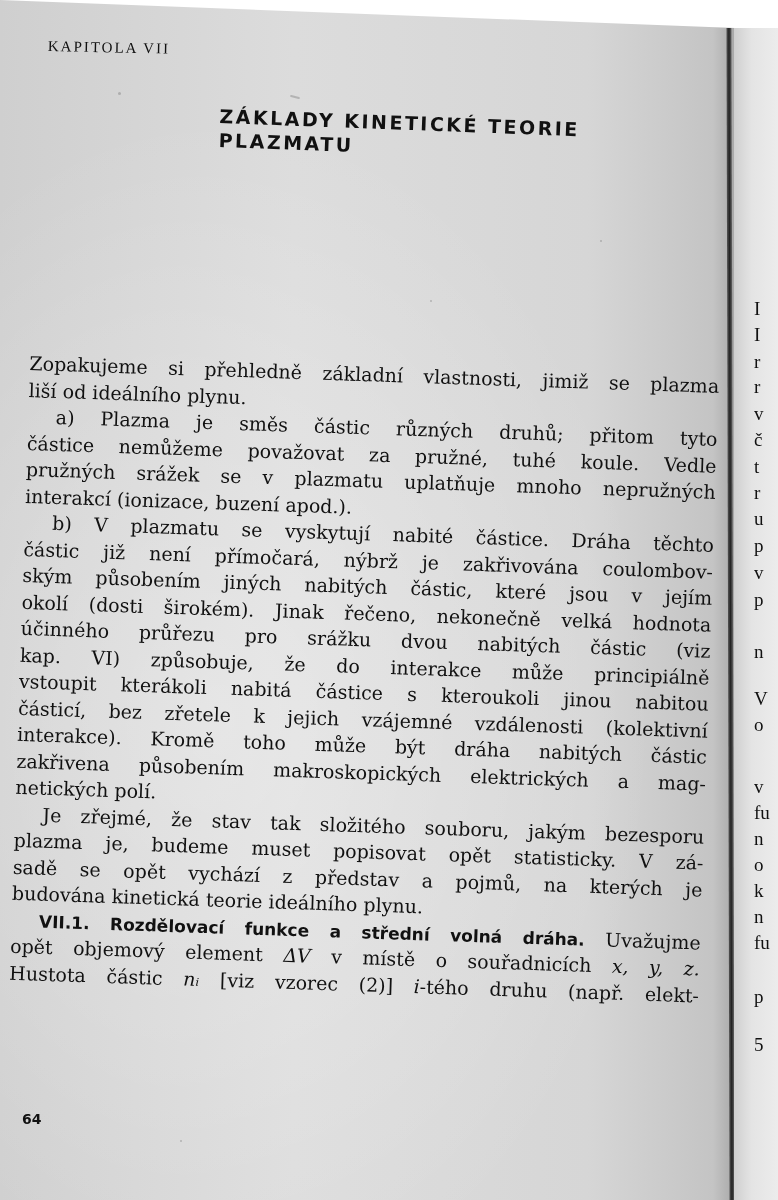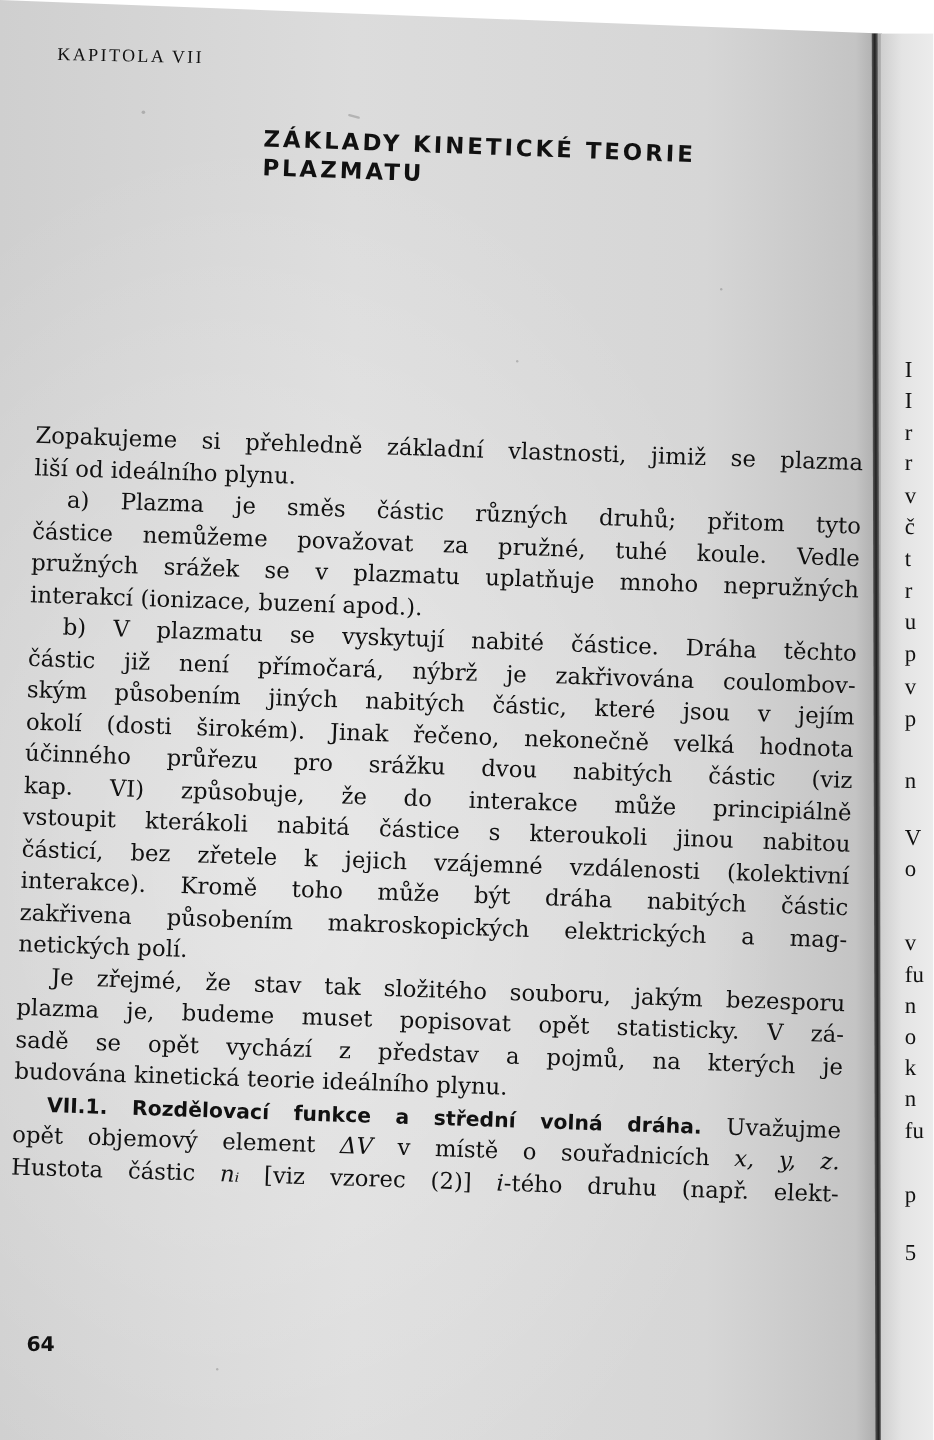--- a/index.html
+++ b/index.html
@@ -122,21 +122,21 @@
     .math {
       font-style: italic;
       font-family: "DejaVu Serif", serif;
     }
     .page-number {
       position: absolute;
       left: 22px;
       top: 1111px;
       font-family: "DejaVu Sans", sans-serif;
       font-weight: bold;
-      font-size: 17px;
+      font-size: 14px;
       color: #111;
     }
     .speck {
       position: absolute;
       background: rgba(60,60,60,0.25);
       border-radius: 50%;
     }
   </style>
 </head>
 <body>

